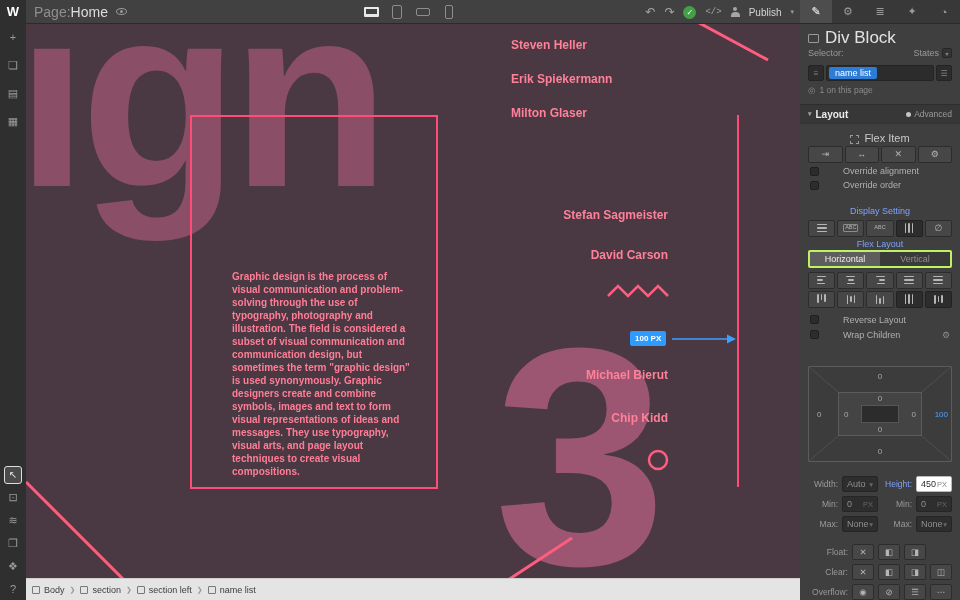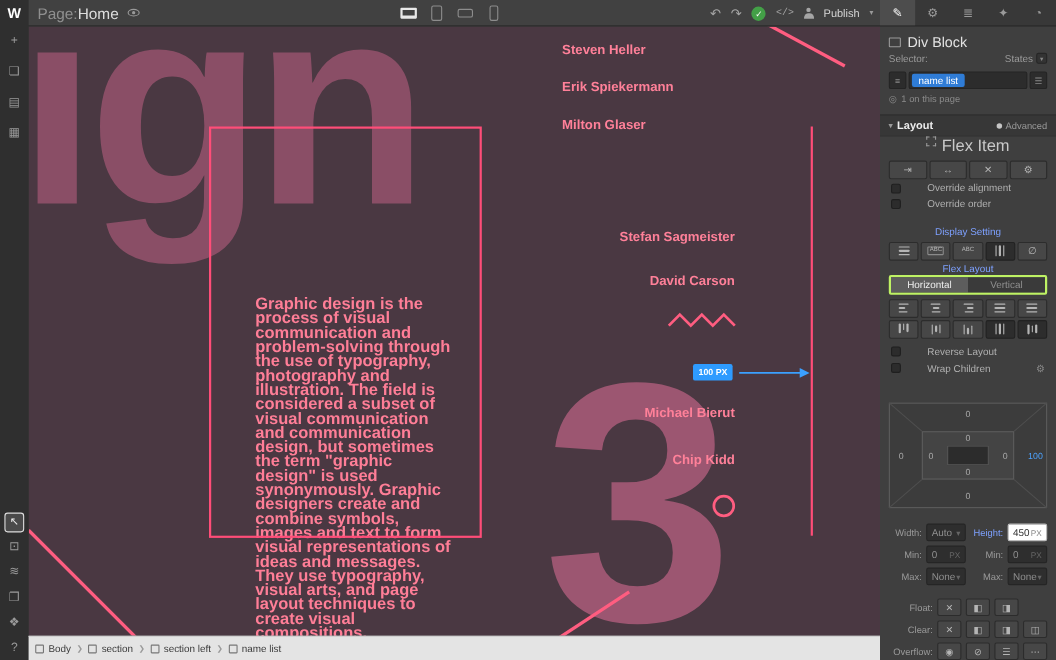--- a/index.html
+++ b/index.html
@@ -39,51 +39,51 @@
   
   .ltoolbar{position:absolute;left:0;top:24px;width:26px;height:576px;background:#2f2f2f;z-index:4}
   .ltool{position:absolute;left:0;width:26px;text-align:center;color:#9a9a9a;font-size:11px;line-height:1}
   .ltool.selbox{left:4px;width:18px;height:18px;background:#4a4a4a;border:1px solid #dedede;border-radius:3px;color:#eee;font-size:10px;display:flex;align-items:center;justify-content:center}
 
   
   .canvas{position:absolute;left:26px;top:24px;width:774px;height:554px;background:#4a3842;overflow:hidden}
   .big-ign{position:absolute;left:-10px;top:-58px;font-size:260px;font-weight:bold;letter-spacing:-8px;color:#8a4e66;line-height:1}
   .big-three{position:absolute;left:468px;top:278px;font-size:310px;font-weight:bold;color:#9c5671;line-height:1}
   .heading{position:absolute;left:122px;top:162px;font-size:44px;font-weight:bold;letter-spacing:1px;color:#ff5d80}
-  .para{position:absolute;left:206px;top:246px;width:180px;font-size:15px;line-height:13px;font-weight:bold;color:#ff7e97}
+  .para{position:absolute;left:206px;top:246px;width:180px;font-size:10px;line-height:13px;font-weight:bold;color:#ff7e97}
   .nameL,.nameR{position:absolute;font-size:12px;font-weight:bold;color:#ff8099;white-space:nowrap}
   .nameR{right:132px;text-align:right}
   .sel-rect{position:absolute;left:164px;top:91px;width:248px;height:374px;border:2px solid #ff4d78}
   .sel-line{position:absolute;left:711px;top:91px;width:0;height:372px;border-left:2px solid #ff4d78}
   .overlay{position:absolute;left:0;top:0;width:774px;height:554px;pointer-events:none}
   .mbadge{position:absolute;left:604px;top:307px;background:#2e9bff;color:#fff;font-size:8px;font-weight:bold;padding:3px 5px;border-radius:2px;z-index:3}
 
   
   .crumbbar{position:absolute;left:26px;top:578px;width:774px;height:22px;background:#e4e4e4;border-top:1px solid #cfcfcf;display:flex;align-items:center;padding:0 6px;gap:5px;z-index:4}
   .crumb{display:flex;align-items:center;gap:4px;font-size:9px;color:#3c3c3c}
   .crumb .bx{width:8px;height:8px;border:1px solid #777;border-radius:1px;display:inline-block}
   .crumbsep{font-size:7px;color:#9a9a9a}
 
   
   .panel{position:absolute;left:800px;top:24px;width:160px;height:576px;background:#3f3f3f;color:#b5b5b5;font-size:10px;padding-top:4px;overflow:hidden}
-  .el-row{height:20px;display:flex;align-items:center;gap:6px;padding:0 8px;color:#e2e2e2;font-size:13px}
+  .el-row{height:20px;display:flex;align-items:center;gap:6px;padding:0 8px;color:#e2e2e2;font-size:17px}
   .el-row .bx{width:11px;height:9px;border:1px solid #9a9a9a;border-radius:1px}
   .selrow{height:16px;display:flex;align-items:flex-start;justify-content:space-between;padding:0 8px;font-size:9px;color:#9a9a9a}
   .states{display:flex;align-items:center;gap:3px}
   .states .dd{width:10px;height:10px;background:#333;border:1px solid #262626;border-radius:2px;font-size:6px;color:#888;display:flex;align-items:center;justify-content:center}
   .selinput{height:18px;margin:0 8px;display:flex;align-items:center;gap:2px}
   .selinput .menu{width:16px;height:16px;background:#2c2c2c;border:1px solid #242424;border-radius:2px;display:flex;align-items:center;justify-content:center;font-size:8px;color:#888}
   .selinput .field{flex:1;height:16px;background:#2c2c2c;border:1px solid #242424;border-radius:2px;display:flex;align-items:center;padding:1px 2px}
   .tag{background:#2f7cd6;color:#fff;font-size:9px;padding:1px 6px;border-radius:2px;white-space:nowrap}
   .selinput .filter{width:16px;height:16px;background:#2c2c2c;border:1px solid #242424;border-radius:2px;display:flex;align-items:center;justify-content:center;font-size:8px;color:#888}
   .usage{height:16px;margin-bottom:6px;display:flex;align-items:center;gap:4px;padding:0 8px;font-size:8.5px;color:#8a8a8a}
   .sechdr{height:20px;background:#373737;border-top:1px solid #2d2d2d;border-bottom:1px solid #343434;display:flex;align-items:center;padding:0 8px;color:#ececec;font-weight:bold;font-size:10px;gap:4px}
   .sechdr .adv{margin-left:auto;display:flex;align-items:center;gap:3px;font-weight:normal;font-size:8.5px;color:#9a9a9a}
   .dot{width:5px;height:5px;border-radius:50%;background:#c5c5c5;display:inline-block}
-  .flexitem{height:20px;display:flex;align-items:flex-start;justify-content:center;gap:5px;font-size:15px;color:#c9c9c9}
+  .flexitem{height:20px;display:flex;align-items:flex-end;justify-content:center;gap:5px;font-size:11px;color:#c9c9c9}
   .flexitem .bx{width:9px;height:9px;border:1px dashed #9a9a9a}
   .btnrow{height:20px;display:flex;gap:2px;padding:0 8px;align-items:center}
   .btn{flex:1;height:17px;background:#474747;border:1px solid #2c2c2c;border-radius:2px;display:flex;align-items:center;justify-content:center;color:#b5b5b5;font-size:9px;line-height:1}
   .btn.pressed{background:#2d2d2d;border-color:#222;color:#dedede}
   .chk{height:14px;display:flex;align-items:center;gap:24px;padding:0 10px;font-size:9px;color:#b0b0b0}
   .cb{width:9px;height:9px;background:#2c2c2c;border:1px solid #1f1f1f;border-radius:2px}
   .chk .gear{margin-left:auto;color:#8a8a8a;font-size:9px}
   .mb12{margin-bottom:12px}
   .bluelabel{height:14px;line-height:14px;text-align:center;font-size:9px;color:#7ea1ff}
   .seg{margin:0 8px 2px;display:flex;height:18px;border:2px solid #bef264;border-radius:2px;overflow:hidden}

